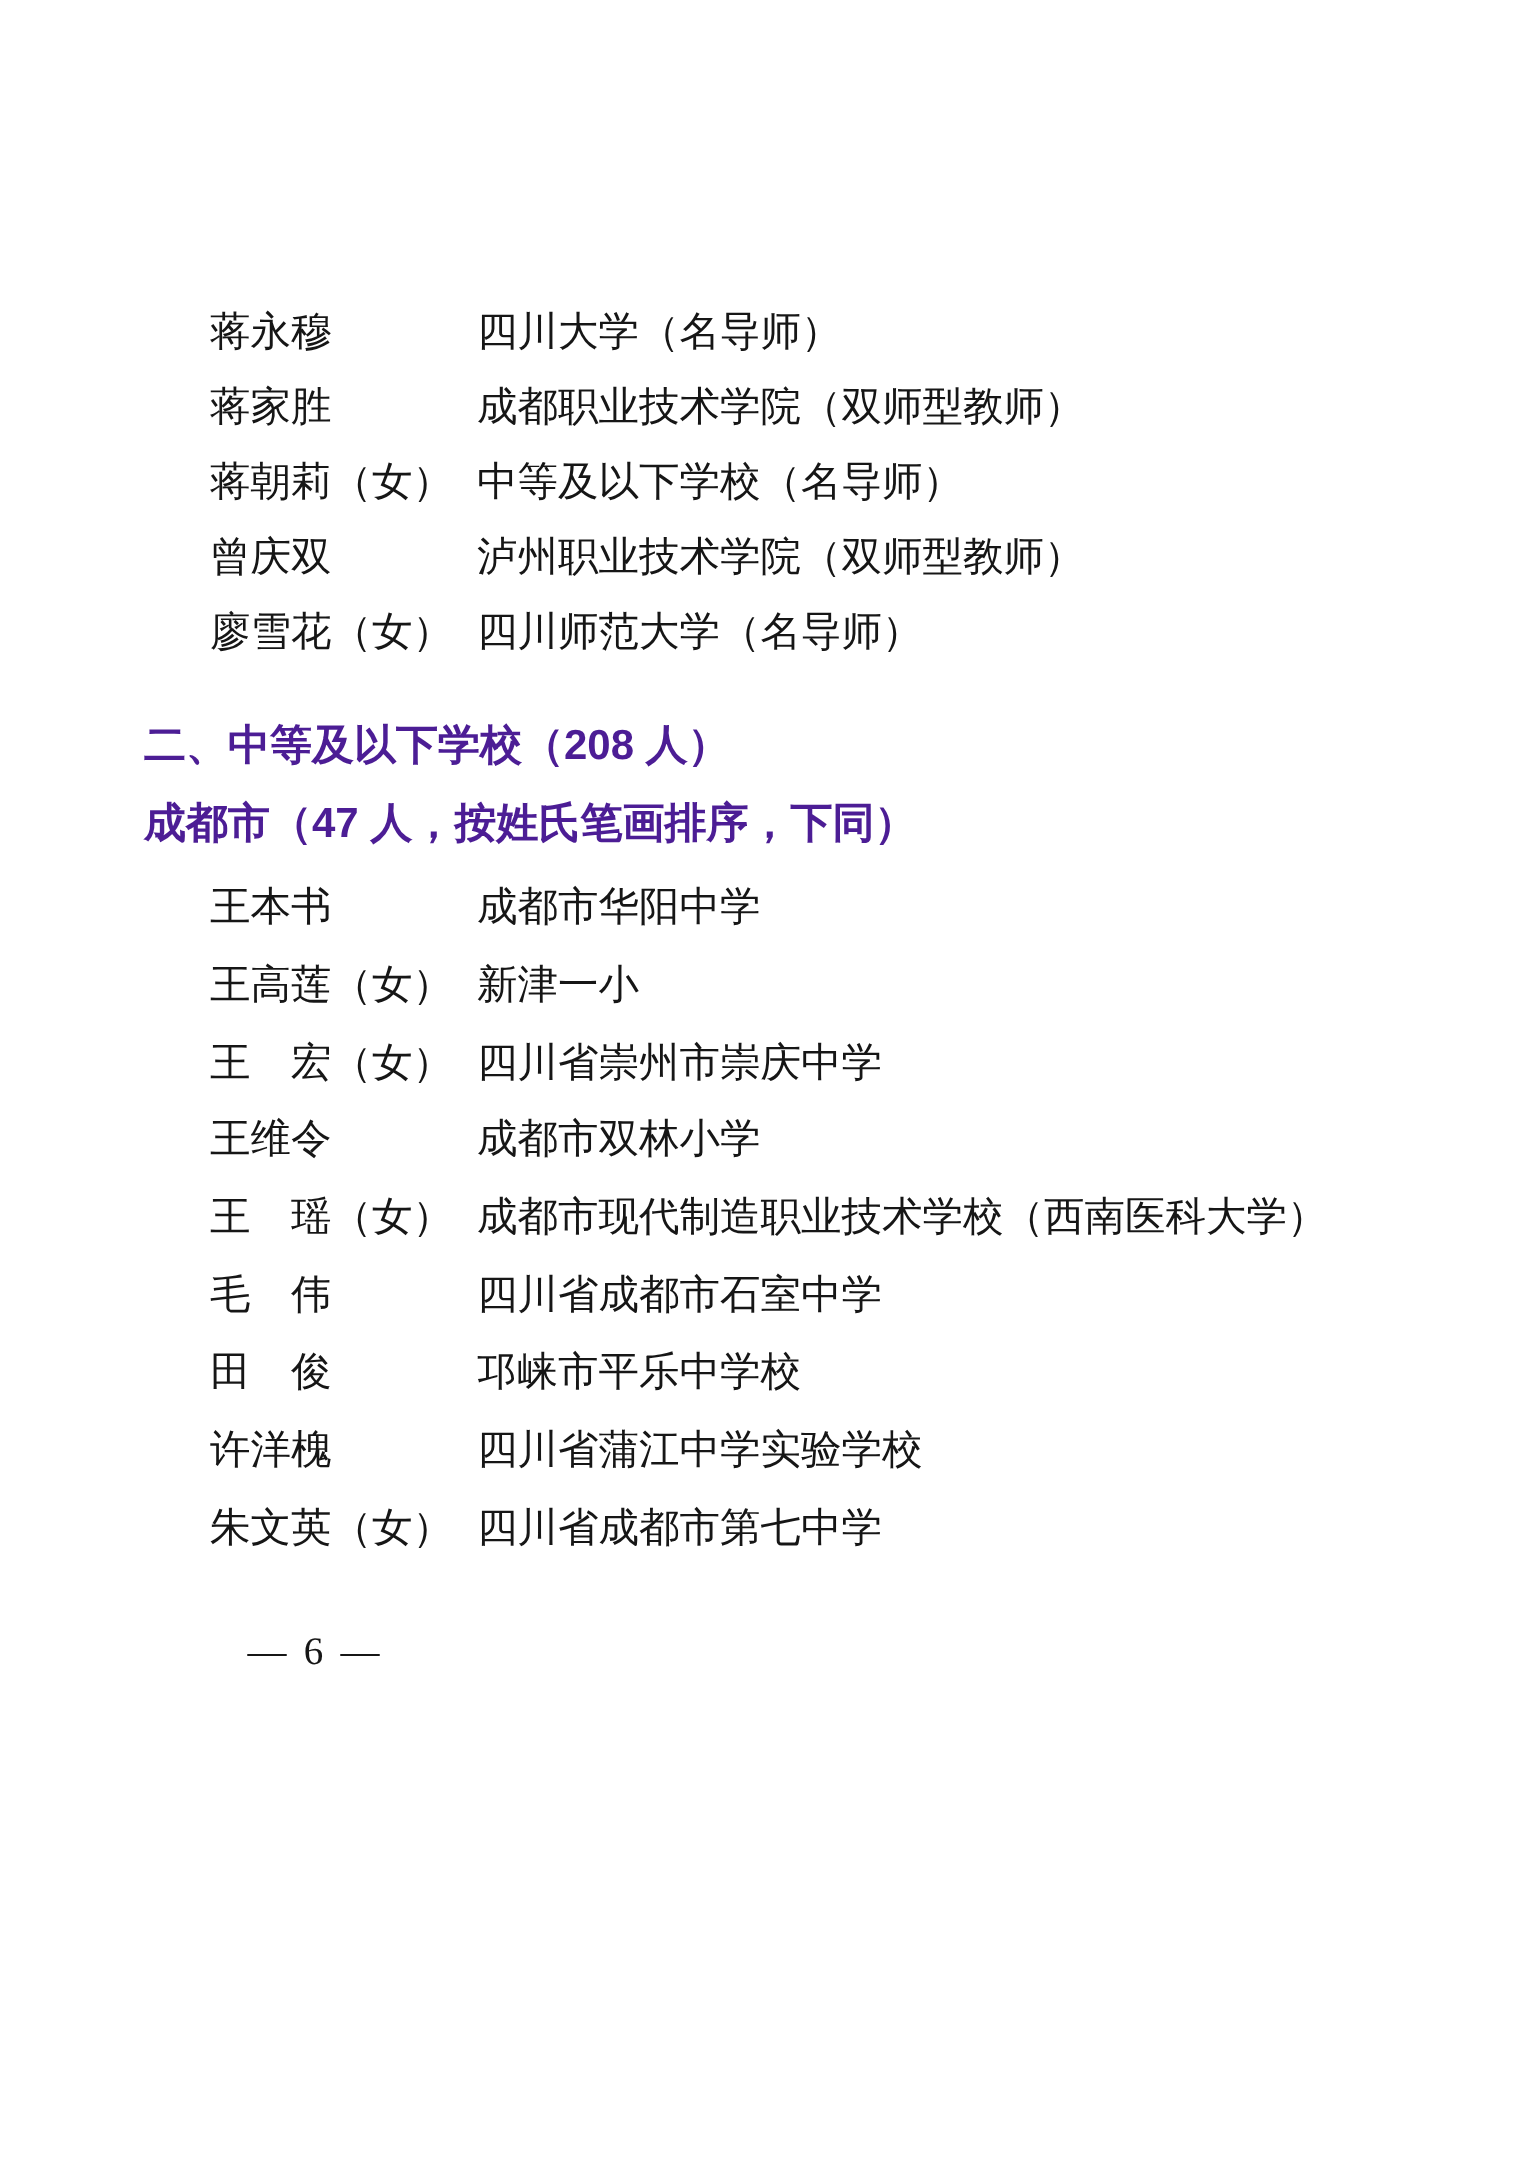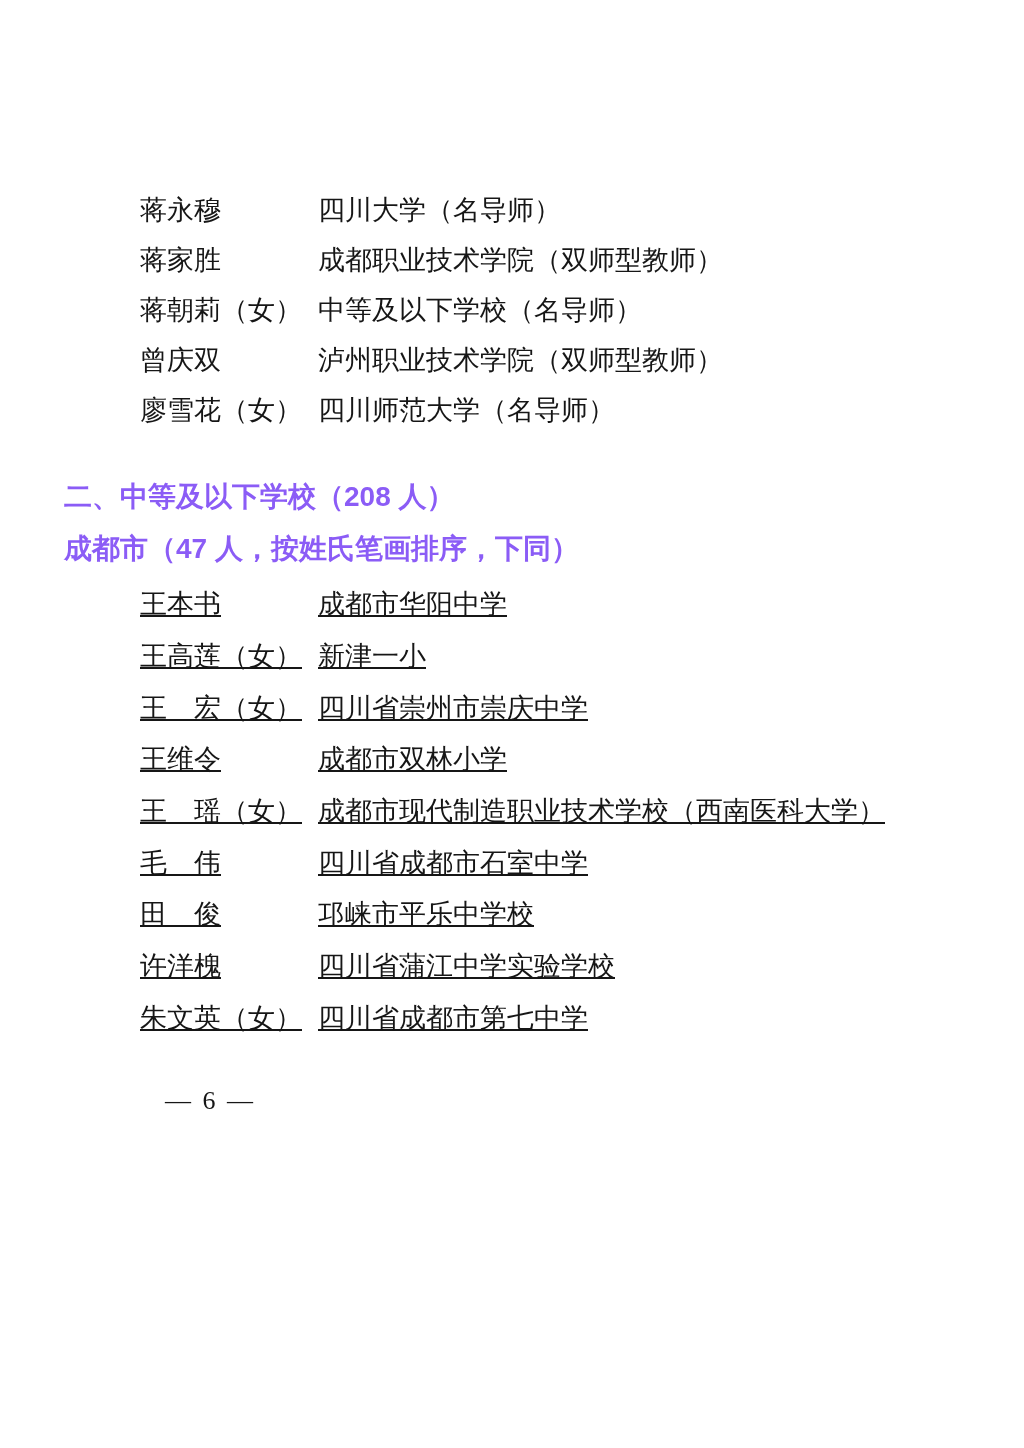--- a/index.html
+++ b/index.html
@@ -17,43 +17,43 @@
     background: #ffffff;
     overflow: hidden;
   }
   .row {
     display: flex;
     align-items: center;
     padding-left: 140px;
     font-size: 27px;
     line-height: 1;
   }
-  .sec1 .row { height: 50px; }
+  .sec1 .row { height: 50px; align-items: flex-end; }
   .sec2 .row { height: 51.7px; }
   .name {
     display: inline-block;
     width: 178px;
     flex: 0 0 178px;
     white-space: pre;
   }
   .aff { white-space: pre; }
   .sec1 { padding-top: 185px; }
   .heading {
     font-family: "Liberation Sans", "DejaVu Sans", sans-serif;
     font-weight: 700;
     font-size: 28px;
-    color: #8b5cf6;
-    padding-left: 64px;
+    color: #4c1d95;
+    padding-left: 96px;
     height: 52px;
     display: flex;
     align-items: center;
     line-height: 1;
   }
   .heading.h1 { margin-top: 36px; }
-  .sec2 { padding-top: 4px; text-decoration: underline; }
+  .sec2 { padding-top: 4px; }
   .footer {
     margin-top: 44px;
     height: 26px;
     padding-left: 165px;
     font-size: 26px;
     line-height: 26px;
     word-spacing: 5px;
     color: #161616;
   }
 </style>

